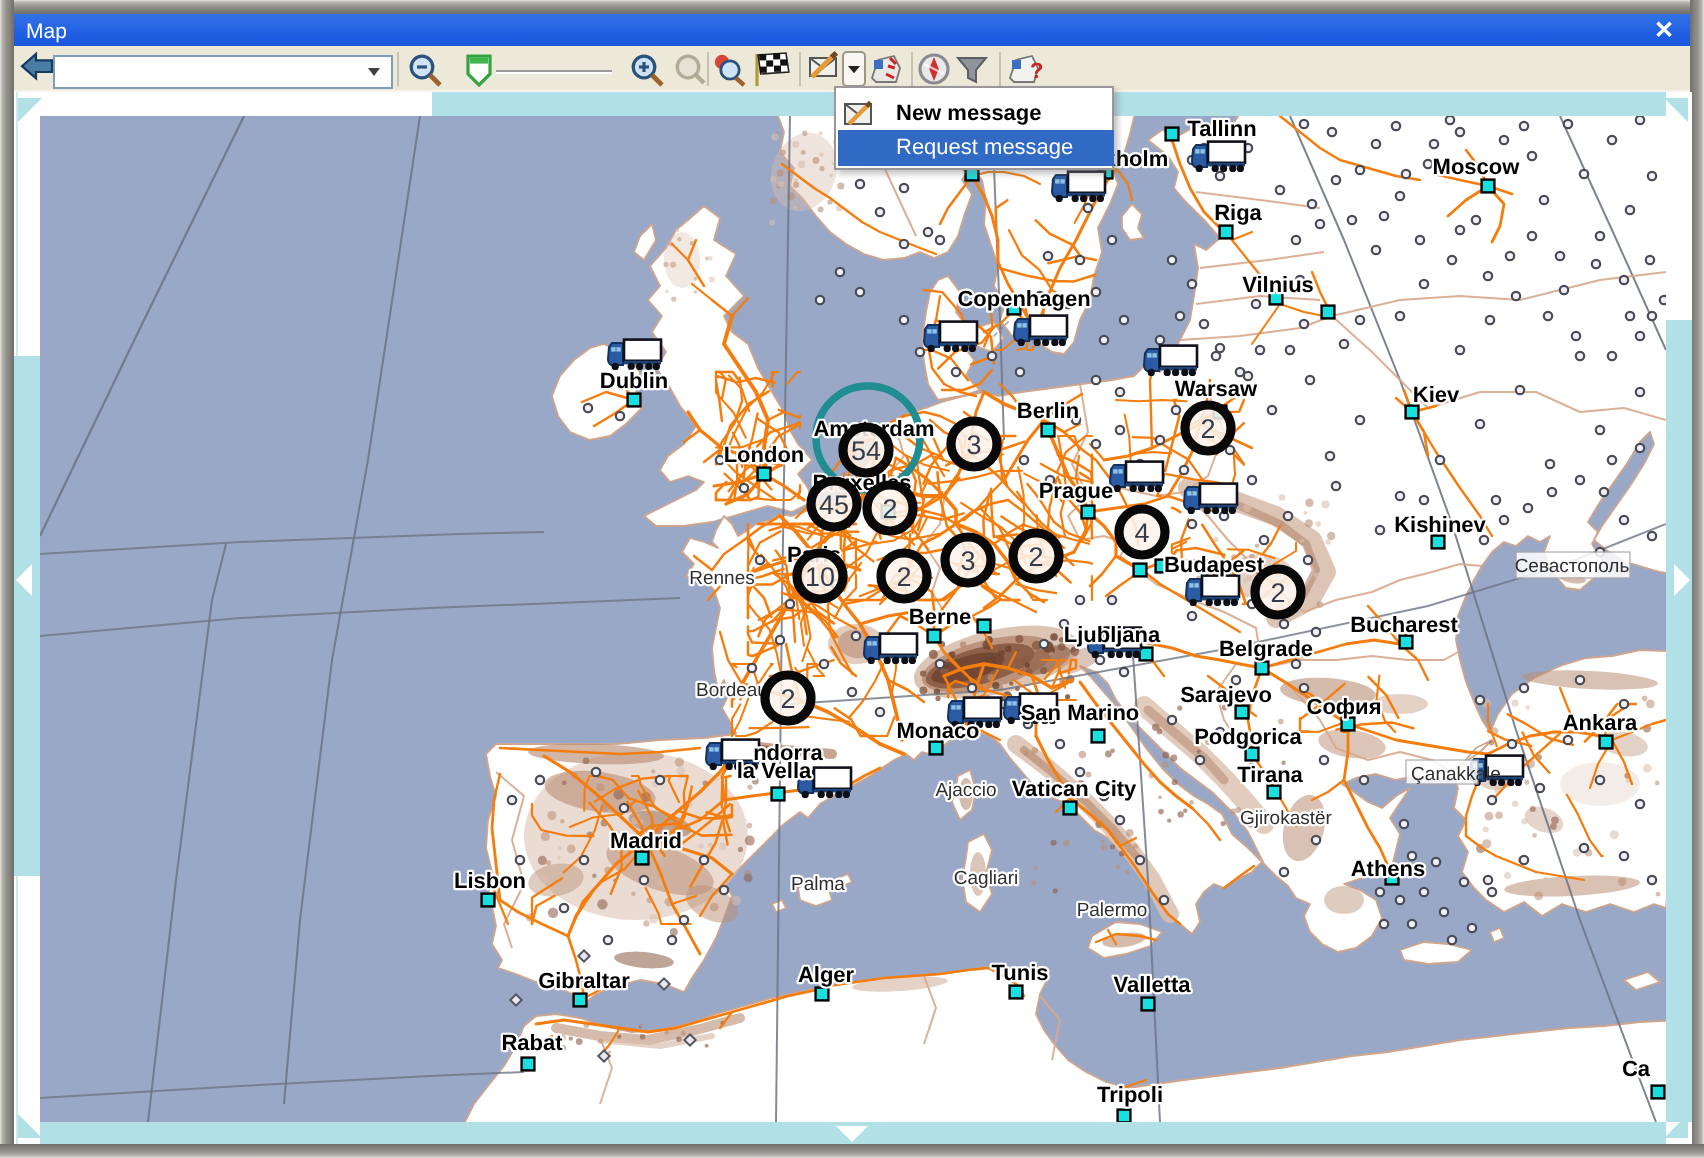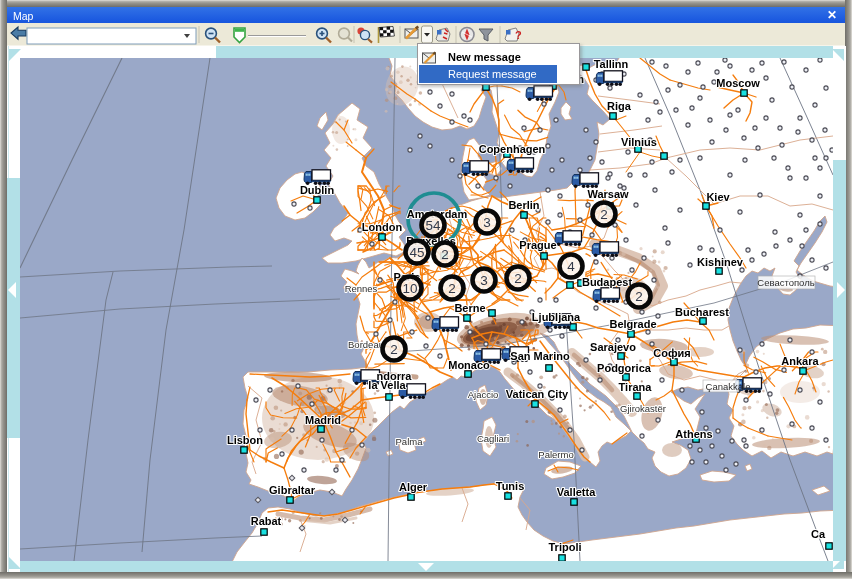--- a/index.html
+++ b/index.html
@@ -1390,21 +1390,21 @@
 <svg style="position:absolute;left:7px;top:46px" width="839" height="526" viewBox="0 0 839 526">
 <polygon points="2,3 14,3 2,15" fill="#b2e0e7"></polygon>
 <polygon points="837,3 825,3 837,15" fill="#b2e0e7"></polygon>
 <polygon points="2,523 14,523 2,511" fill="#b2e0e7"></polygon>
 <polygon points="837,523 825,523 837,511" fill="#b2e0e7"></polygon>
 <polygon points="9,236 9,252 1,244" fill="#ffffff"></polygon>
 <polygon points="830,236 830,252 838,244" fill="#ffffff"></polygon>
 <polygon points="411,517 427,517 419,525" fill="#ffffff"></polygon>
 </svg>
 
-<div style="position:absolute;left:417px;top:43px;width:163px;height:42px;background:#ffffff;border:1px solid #99979a;box-shadow:2px 2px 3px rgba(120,120,120,0.45);z-index:50">
+<div style="position:absolute;left:417px;top:43px;width:140px;height:42px;background:#ffffff;border:1px solid #99979a;box-shadow:2px 2px 3px rgba(120,120,120,0.45);z-index:50">
 <div style="position:absolute;left:4px;top:6px;width:15px;height:12px">
 <svg width="15" height="13" viewBox="0 0 15 13">
 <rect x="0.5" y="2" width="13" height="10" fill="#efefec" stroke="#555" stroke-width="1"></rect>
 <path d="M0.5,2 l6.5,5 l6.5,-5" fill="none" stroke="#555" stroke-width="1"></path>
 <line x1="2.5" y1="12" x2="12" y2="2.5" stroke="#e59a35" stroke-width="2.2"></line>
 <line x1="11.3" y1="3.2" x2="13.3" y2="1.2" stroke="#6b4a23" stroke-width="2.2"></line>
 </svg></div>
 <div style="position:absolute;left:30px;top:7px;font:bold 11px 'Liberation Sans',sans-serif;color:#000">New message</div>
 <div style="position:absolute;left:1px;top:21px;width:138px;height:18px;background:#316ac5"></div>
 <div style="position:absolute;left:30px;top:24px;font:11px 'Liberation Sans',sans-serif;color:#ffffff">Request message</div>

